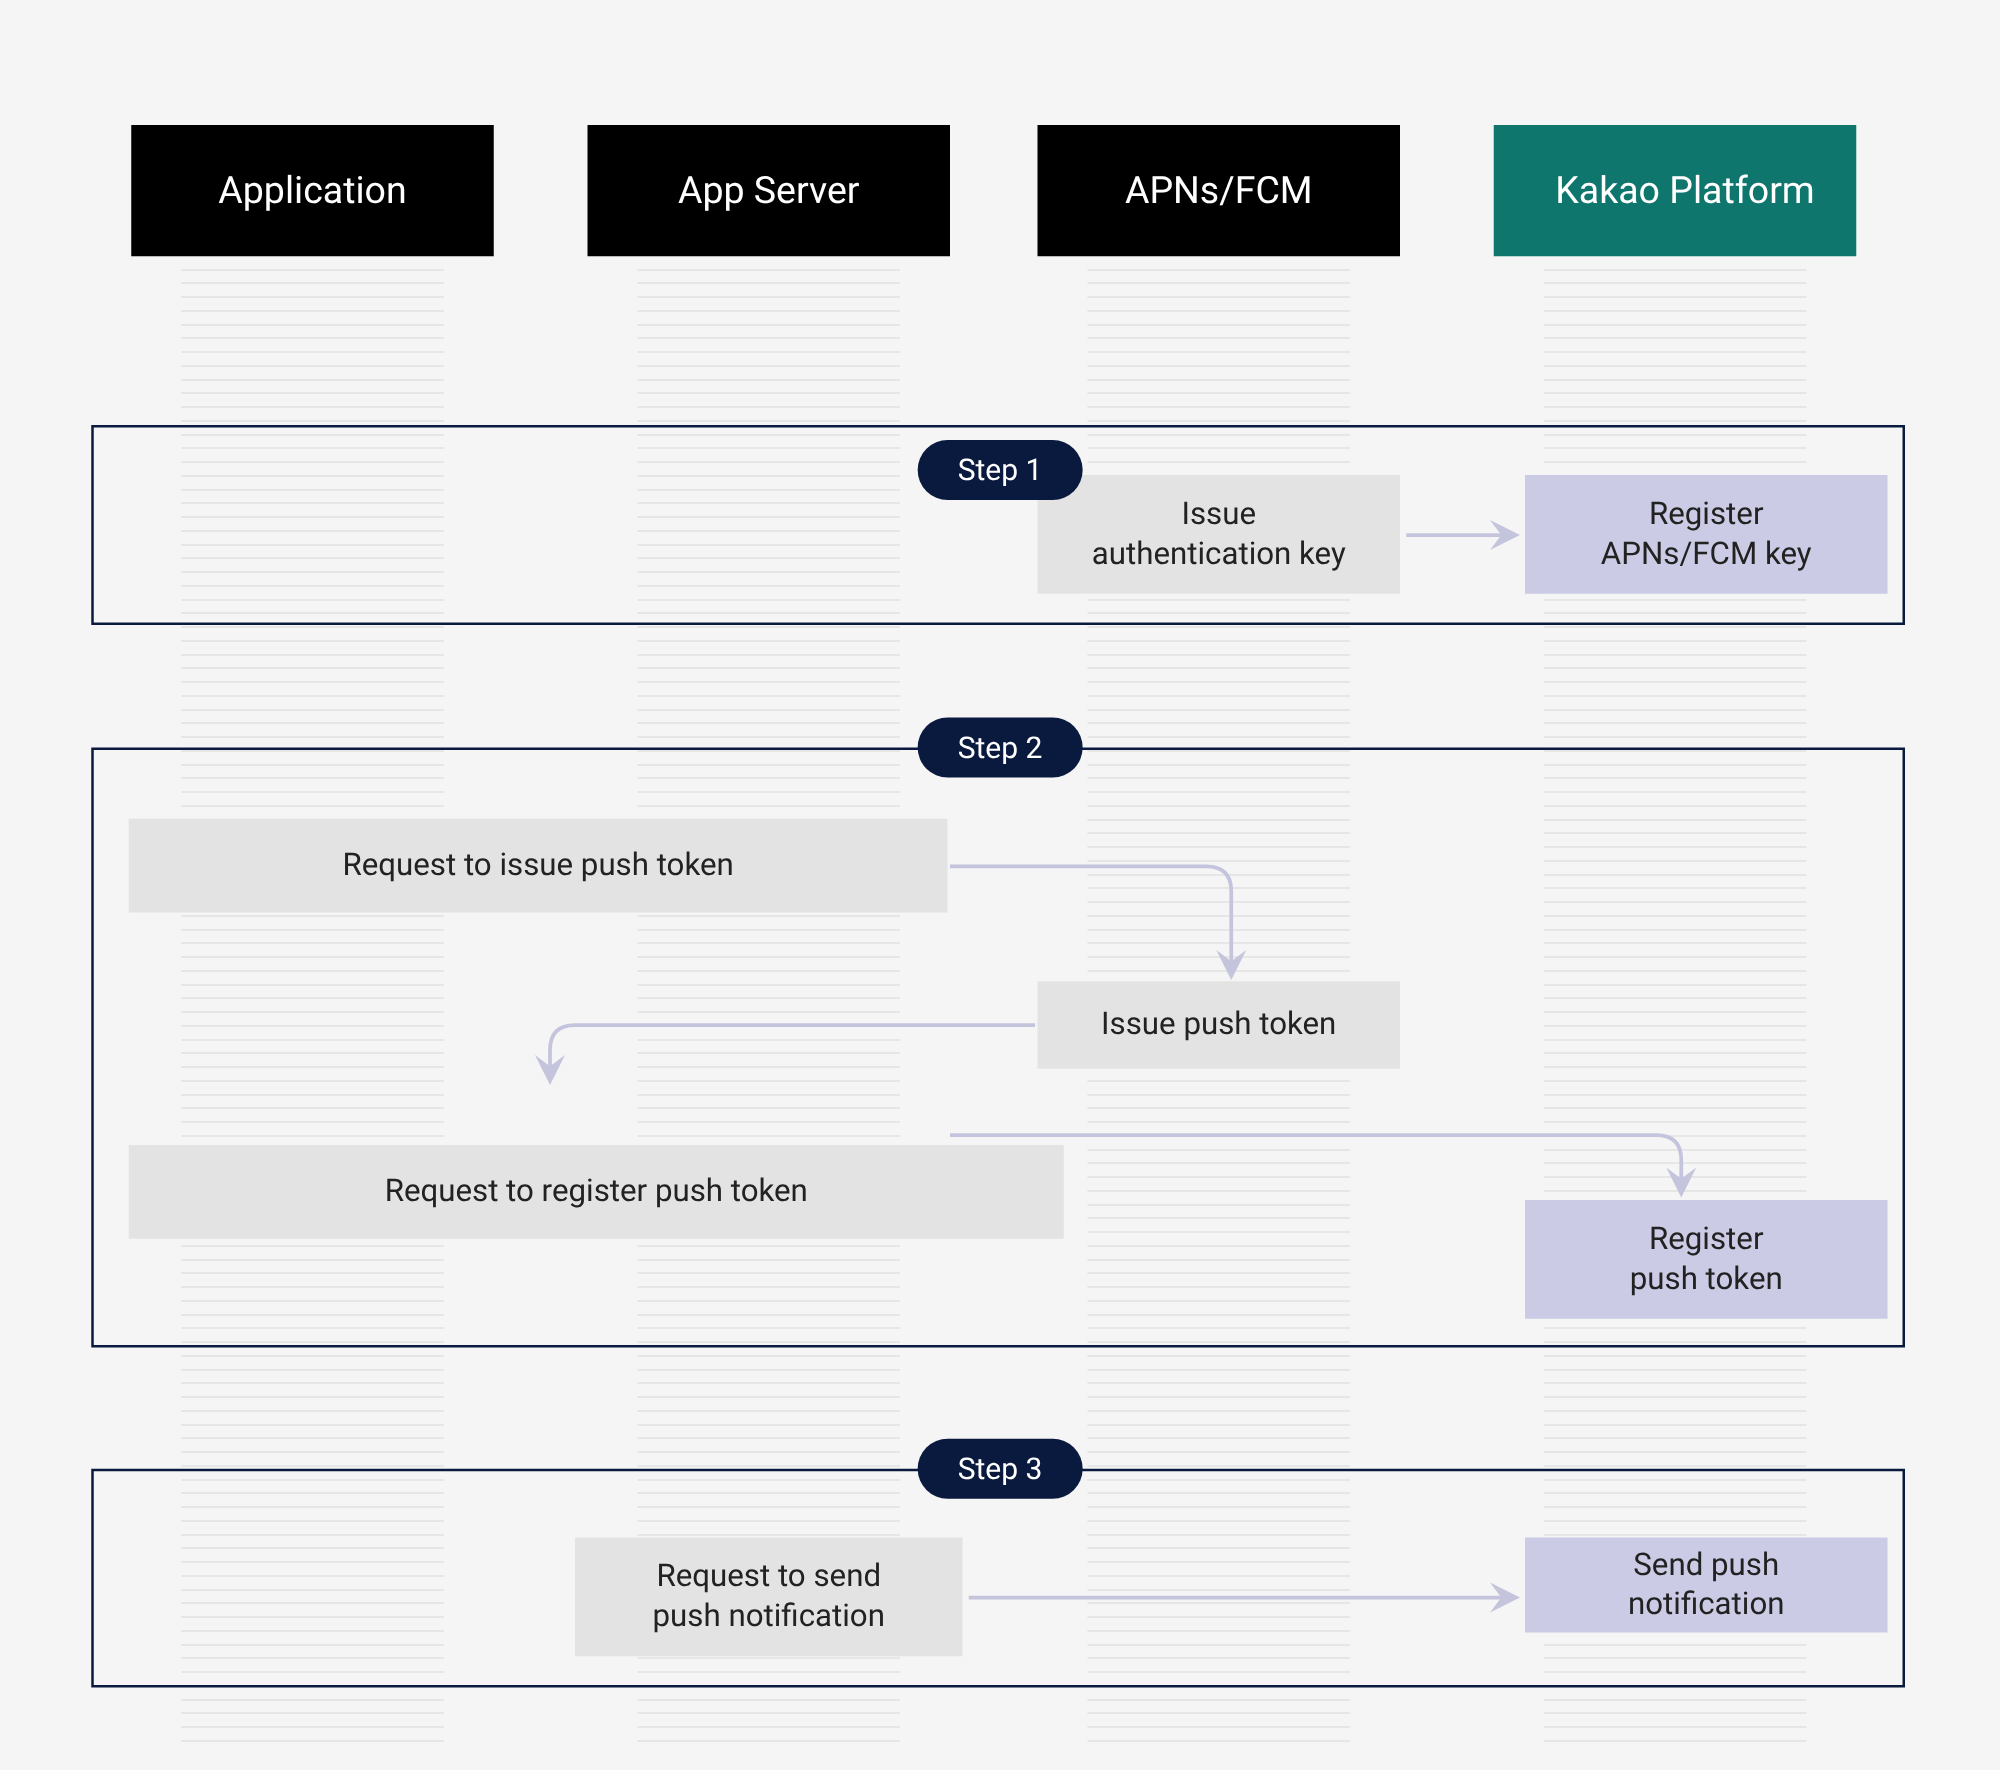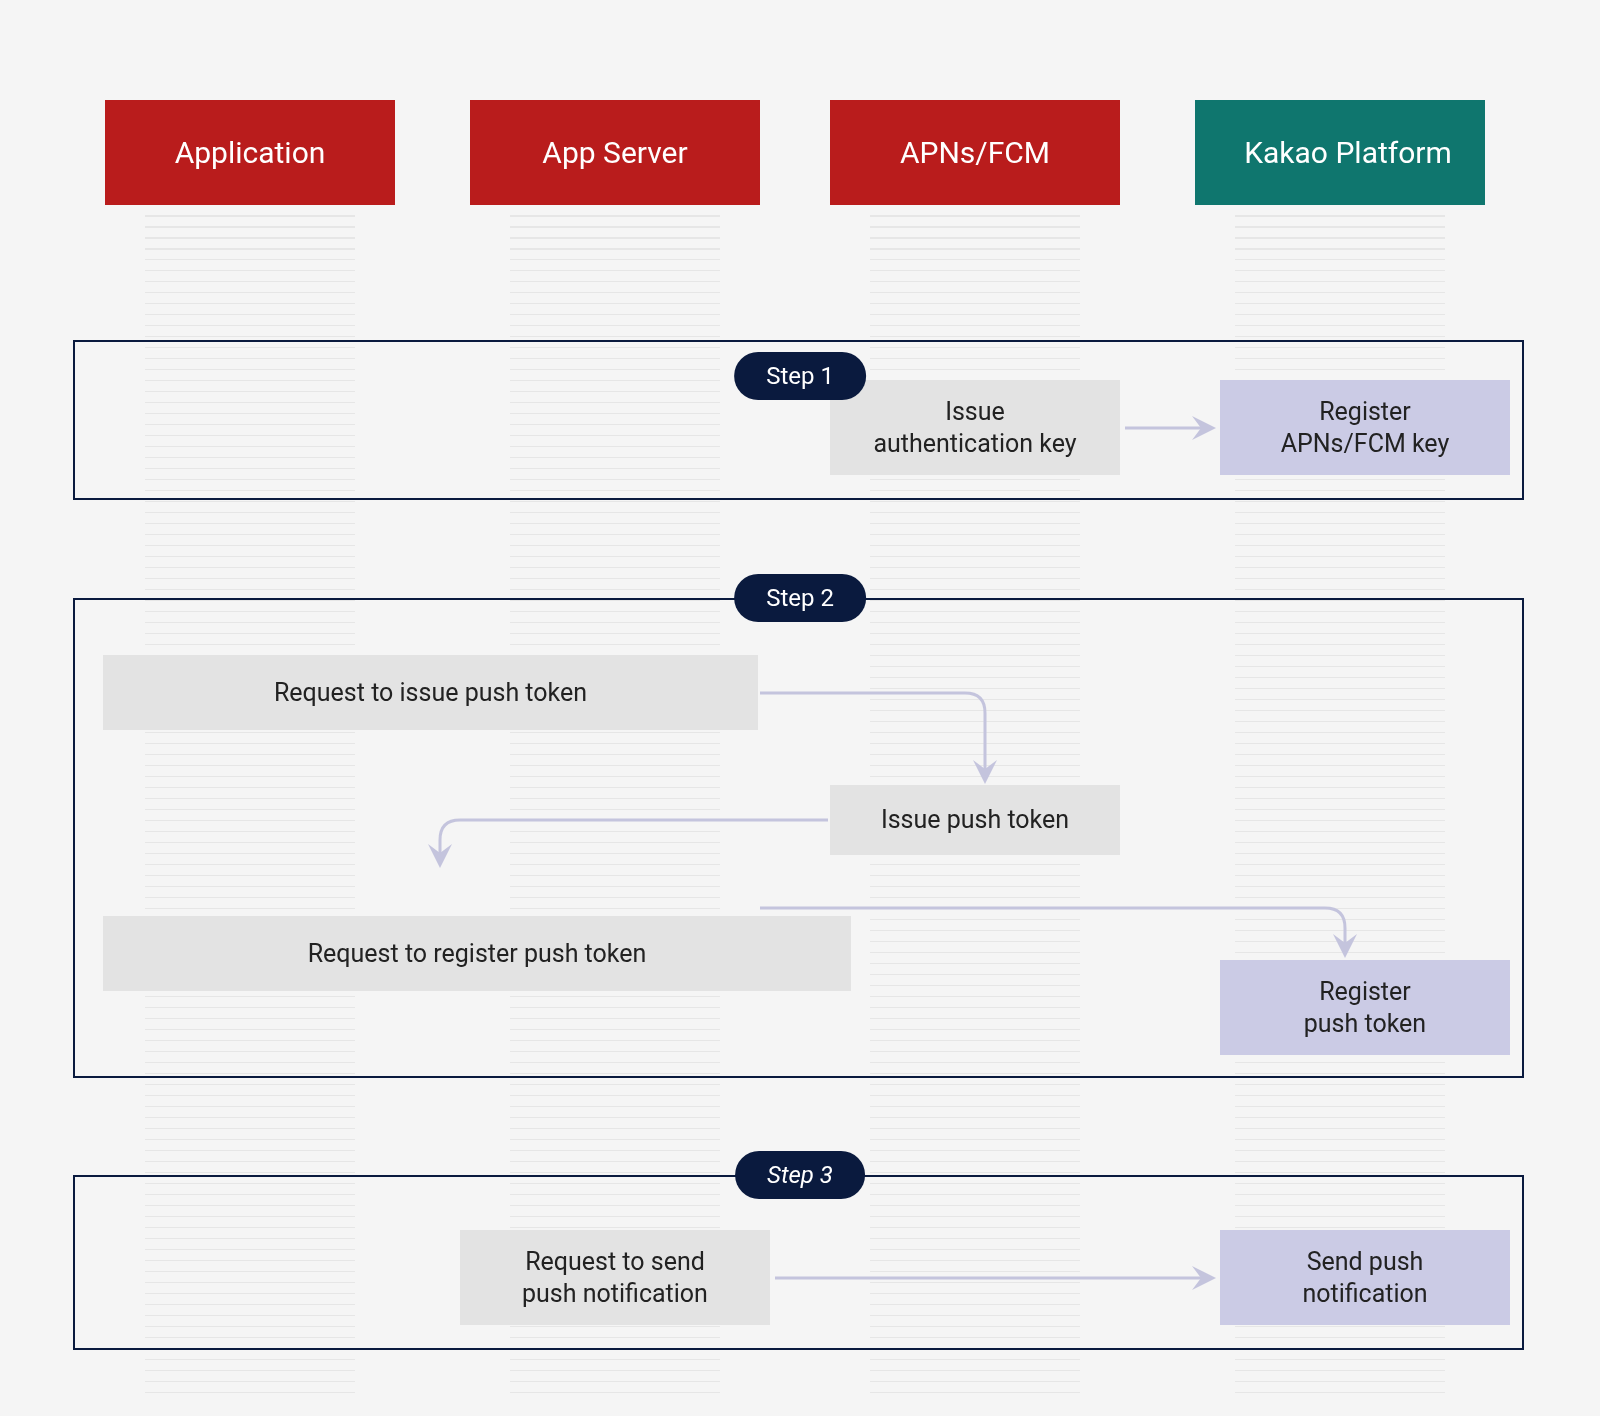--- a/index.html
+++ b/index.html
@@ -13,21 +13,21 @@
     position: relative;
     width: 1600px;
     height: 1416px;
     background: #f5f5f5;
     overflow: hidden;
   }
   .col-header {
     position: absolute;
     top: 100px;
     height: 105px;
-    background: #b91c1c;
+    background: #000000;
     color: #fff;
     display: flex;
     align-items: center;
     justify-content: center;
     font-size: 30px;
     font-weight: 400;
   }
   .col-header.kakao { background: #0f766e; padding-left: 16px; }
 
   .stripes {
@@ -114,25 +114,25 @@
   <div class="step-box" style="left:73px; top:598px; width:1451px; height:480px;"></div>
   <div class="step-pill" style="left:800px; top:598px;">Step 2</div>
 
   <div class="node grey" style="left:103px; top:655px; width:655px; height:75px;">Request to issue push token</div>
   <div class="node grey" style="left:830px; top:785px; width:290px; height:70px;">Issue push token</div>
   <div class="node grey" style="left:103px; top:916px; width:748px; height:75px;">Request to register push token</div>
   <div class="node lav" style="left:1220px; top:960px; width:290px; height:95px; white-space:pre-line;">Register
 push token</div>
 
   <div class="step-box" style="left:73px; top:1175px; width:1451px; height:175px;"></div>
-  <div class="step-pill" style="left:800px; top:1175px;font-style:italic;">Step 3</div>
+  <div class="step-pill" style="left:800px; top:1175px;">Step 3</div>
 
   <div class="node grey" style="left:460px; top:1230px; width:310px; height:95px; white-space:pre-line;">Request to send
 push notification</div>
-  <div class="node lav" style="left:1220px; top:1230px; width:290px; height:95px; white-space:pre-line;">Send push
+  <div class="node lav" style="left:1220px; top:1230px; width:290px; height:76px; white-space:pre-line;">Send push
 notification</div>
 
   <svg class="arrows">
     <defs>
       <marker id="ah" markerWidth="8" markerHeight="8" refX="6" refY="4" orient="auto" markerUnits="strokeWidth">
         <path d="M0,0 L8,4 L0,8 L3,4 Z" fill="#c4c4dd"></path>
       </marker>
     </defs>
 
     <path class="arrow" d="M1125 428 L1210 428" marker-end="url(#ah)"></path>

